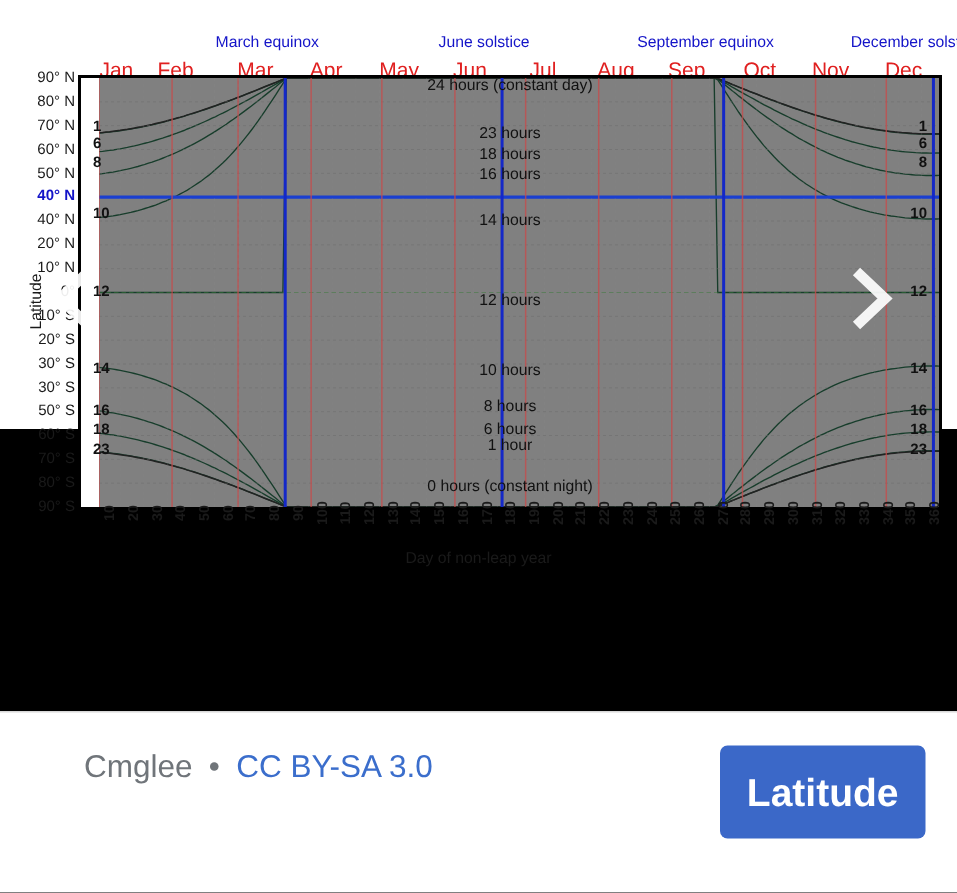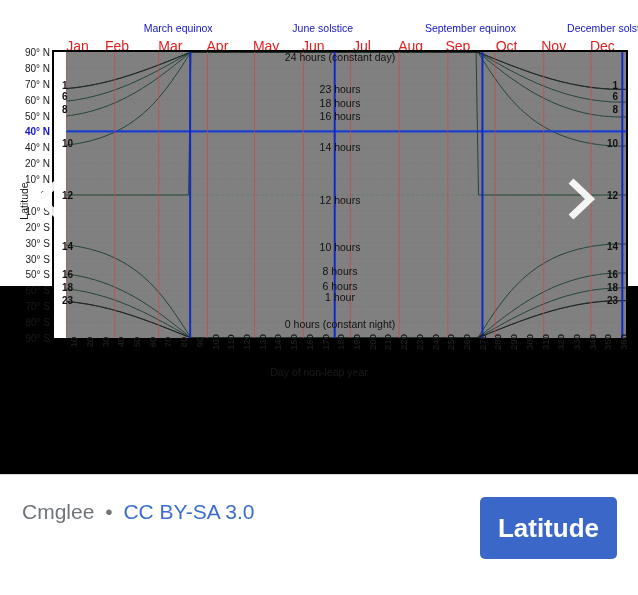--- a/index.html
+++ b/index.html
@@ -48,21 +48,21 @@
   .chev{position:absolute;width:34px;height:46px;opacity:.92;}
   #chev-left{left:34px;top:176px;}
   #chev-right{left:562px;top:176px;}
 
   
   #info-bar{position:absolute;left:0;top:474px;width:638px;height:121px;background:#ffffff;
             border-top:1px solid #d8d8d8;}
   #info-text{position:absolute;left:22px;top:18px;width:420px;}
   #media-title{font-size:25px;color:#202124;white-space:nowrap;overflow:hidden;
                text-overflow:ellipsis;line-height:34px;}
-  #attrib{margin-top:6px;font-size:21px;line-height:26px;color:#70757a;white-space:nowrap;}
+  #attrib{margin-top:6px;font-size:21px;line-height:26px;color:#70757a;white-space:nowrap;margin-left:34px;}
   #attrib .sep{color:#70757a;margin:0 5px;}
   #attrib .lic{color:#3b6ecc;}
   #details-btn{position:absolute;right:21px;top:22px;background:#3b68c8;color:#fff;
                border:none;border-radius:5px;padding:0 18px;height:62px;font-size:26px;
                font-weight:bold;font-family:"Liberation Sans",sans-serif;cursor:pointer;}
 </style>
 </head>
 <body>
 
 <div id="viewer">

